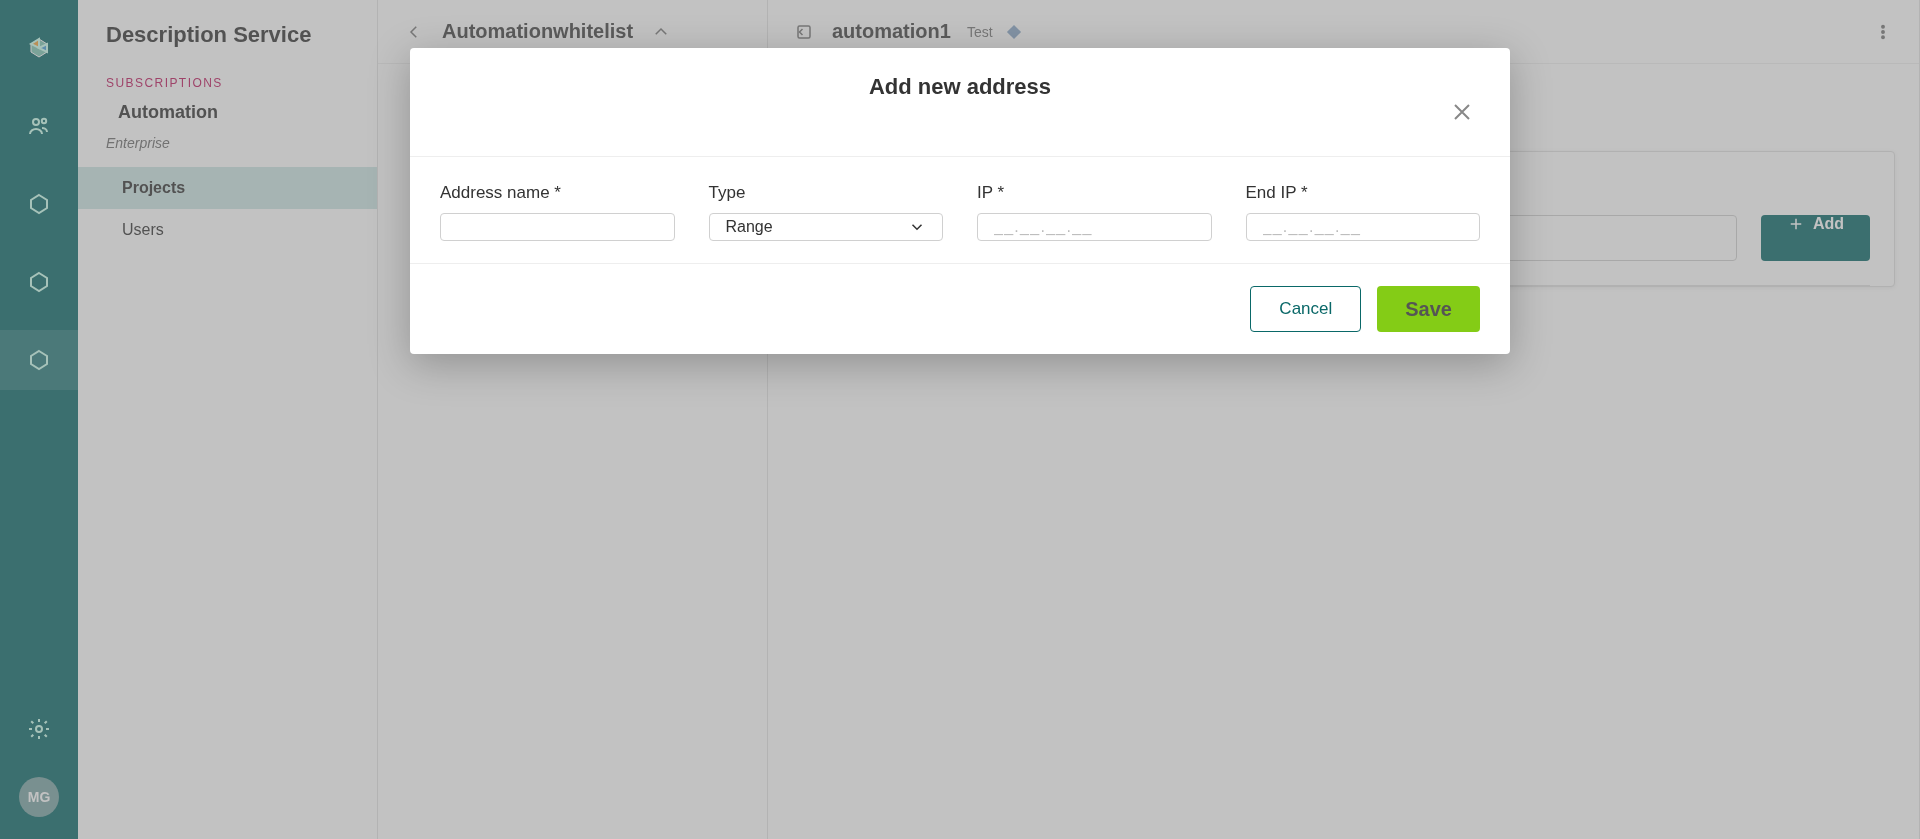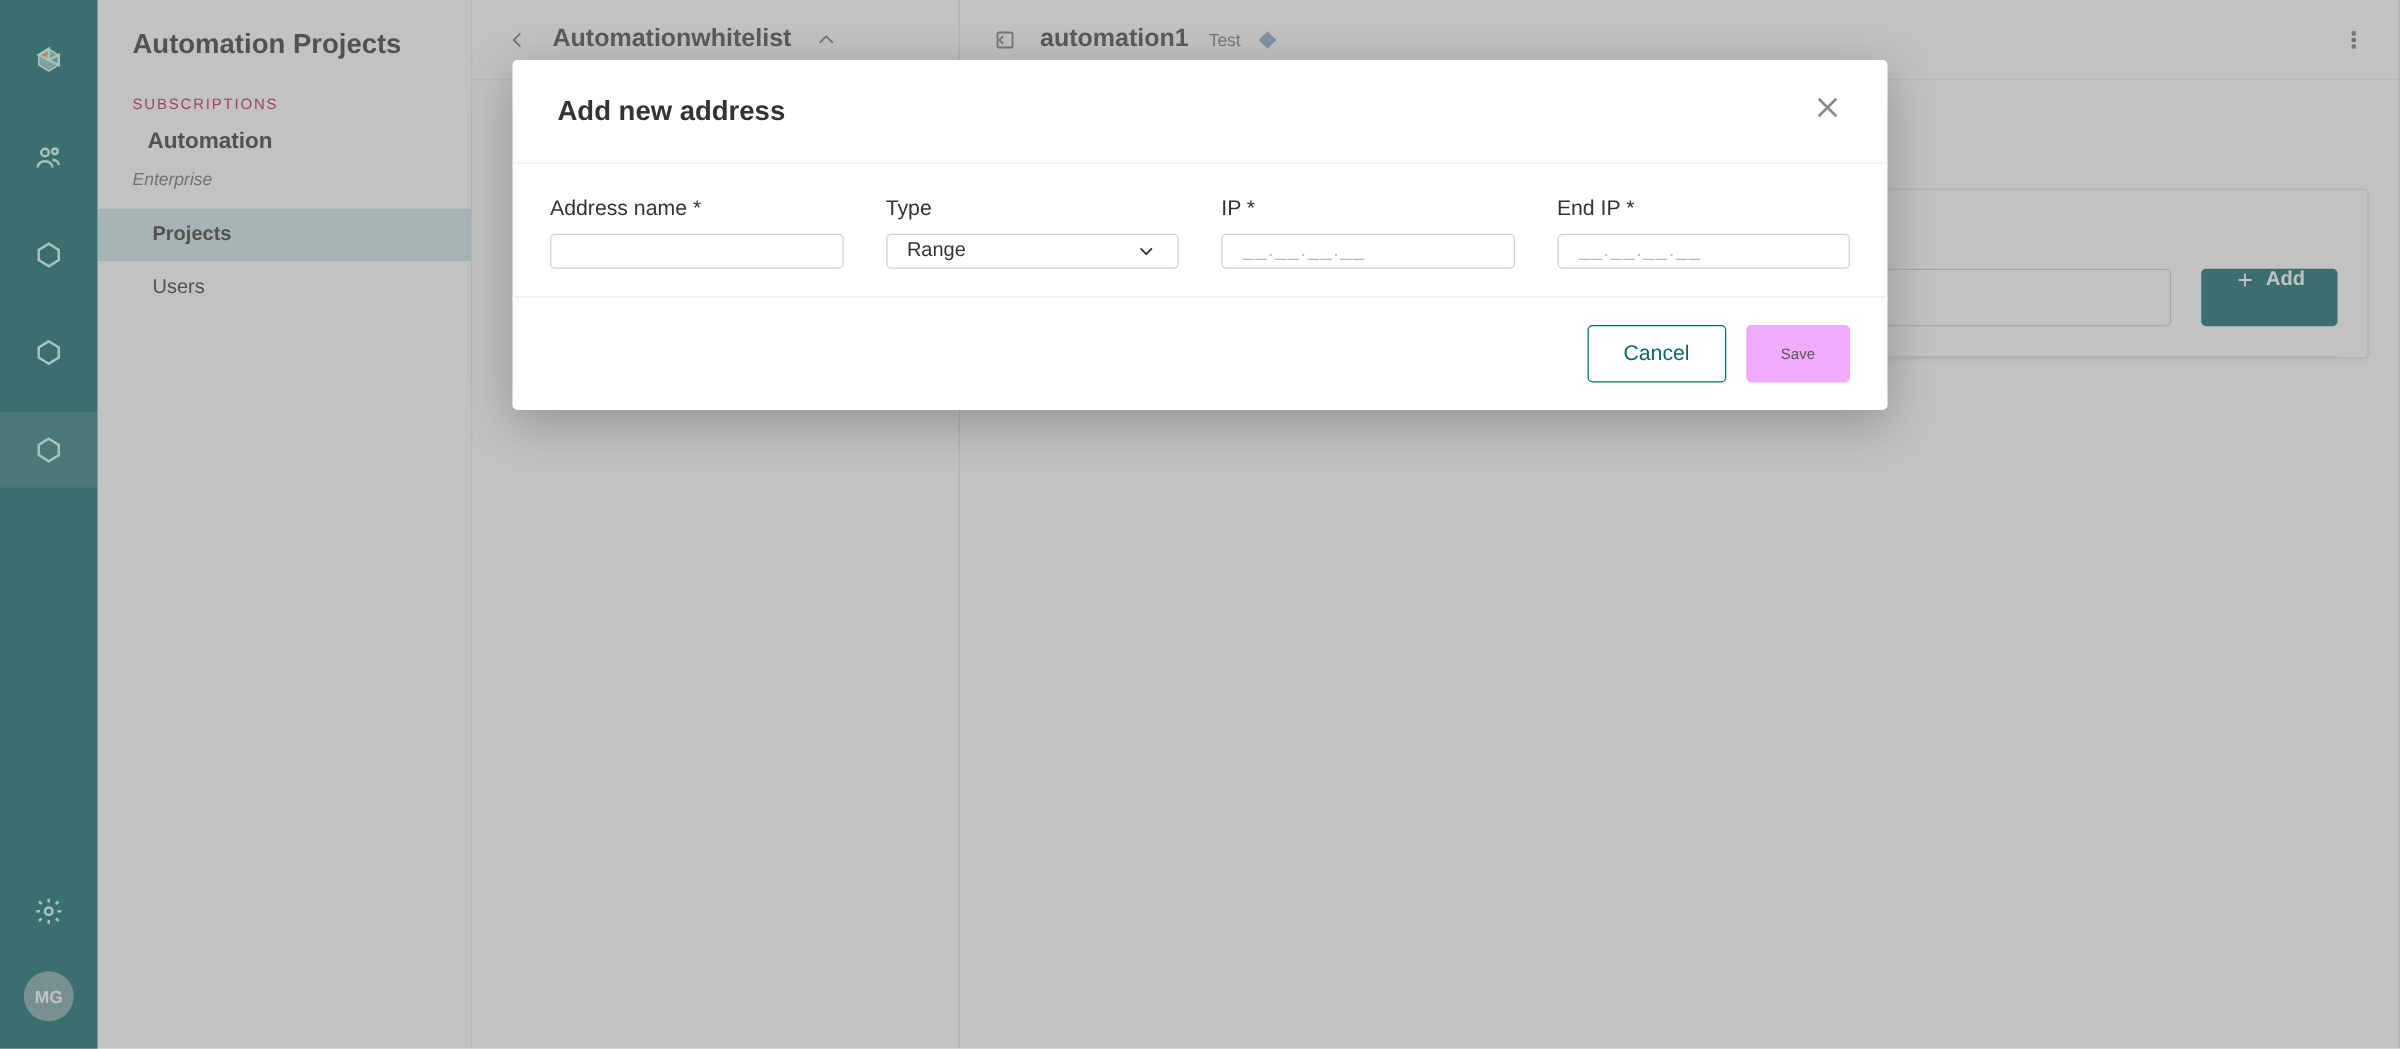--- a/index.html
+++ b/index.html
@@ -175,20 +175,21 @@
     max-width:88vw;
     background:#fff;
     border-radius:4px;
     box-shadow:0 10px 40px rgba(0,0,0,0.25);
     display:flex; flex-direction:column;
   }
   .dialog-head {
     display:flex; align-items:center;
     padding:26px 36px;
     border-bottom:1px solid #eee;
+    flex-direction:column;
   }
   .dialog-head h2 {
     margin:0; font-size:22px; font-weight:600; color:#333;
   }
   .dialog-head .close { margin-left:auto; font-size:22px; color:#888; cursor:pointer; }
 
   .dialog-body {
     padding:26px 30px 22px;
   }
   .form-grid {
@@ -241,23 +242,23 @@
   .btn-outline {
     height:46px; padding:0 28px;
     background:#fff; color:#0a6868;
     border:1px solid #0a6868;
     border-radius:4px;
     font-size:17px; font-weight:500;
     cursor:pointer;
   }
   .btn-flat {
     height:46px; padding:0 28px;
-    background:#f0abfc; color:#555;
+    background:#84cc16; color:#555;
     border:none; border-radius:4px;
-    font-size:12px; font-weight:400;
+    font-size:20px; font-weight:700;
     cursor:pointer;
   }
 
   
   svg.icon { width:24px; height:24px; stroke:currentColor; fill:none; stroke-width:2; }
   svg.icon.sm { width:18px; height:18px; }
 
   input::placeholder, textarea::placeholder { color:#bbb; letter-spacing:.08em; }
 
 </style>
@@ -303,21 +304,21 @@
     <div class="rail-item">
       <svg class="icon" viewBox="0 0 24 24">
         <circle cx="12" cy="12" r="3"></circle>
         <path d="M12 2v3M12 19v3M4.2 4.2l2.1 2.1M17.7 17.7l2.1 2.1M2 12h3M19 12h3M4.2 19.8l2.1-2.1M17.7 6.3l2.1-2.1"></path>
       </svg>
     </div>
     <div class="avatar">MG</div>
   </nav>
 
   <aside class="subnav">
-    <h1>Automation Projects</h1>
+    <h1>Description Service</h1>
     <p class="section-label">SUBSCRIPTIONS</p>
     <p class="sub-title">Automation</p>
     <p class="sub-sub">Enterprise</p>
 
     <a class="nav-link active">Projects</a>
     <a class="nav-link">Users</a>
   </aside>
 
   <section class="column col2">
     <div class="col-head">

